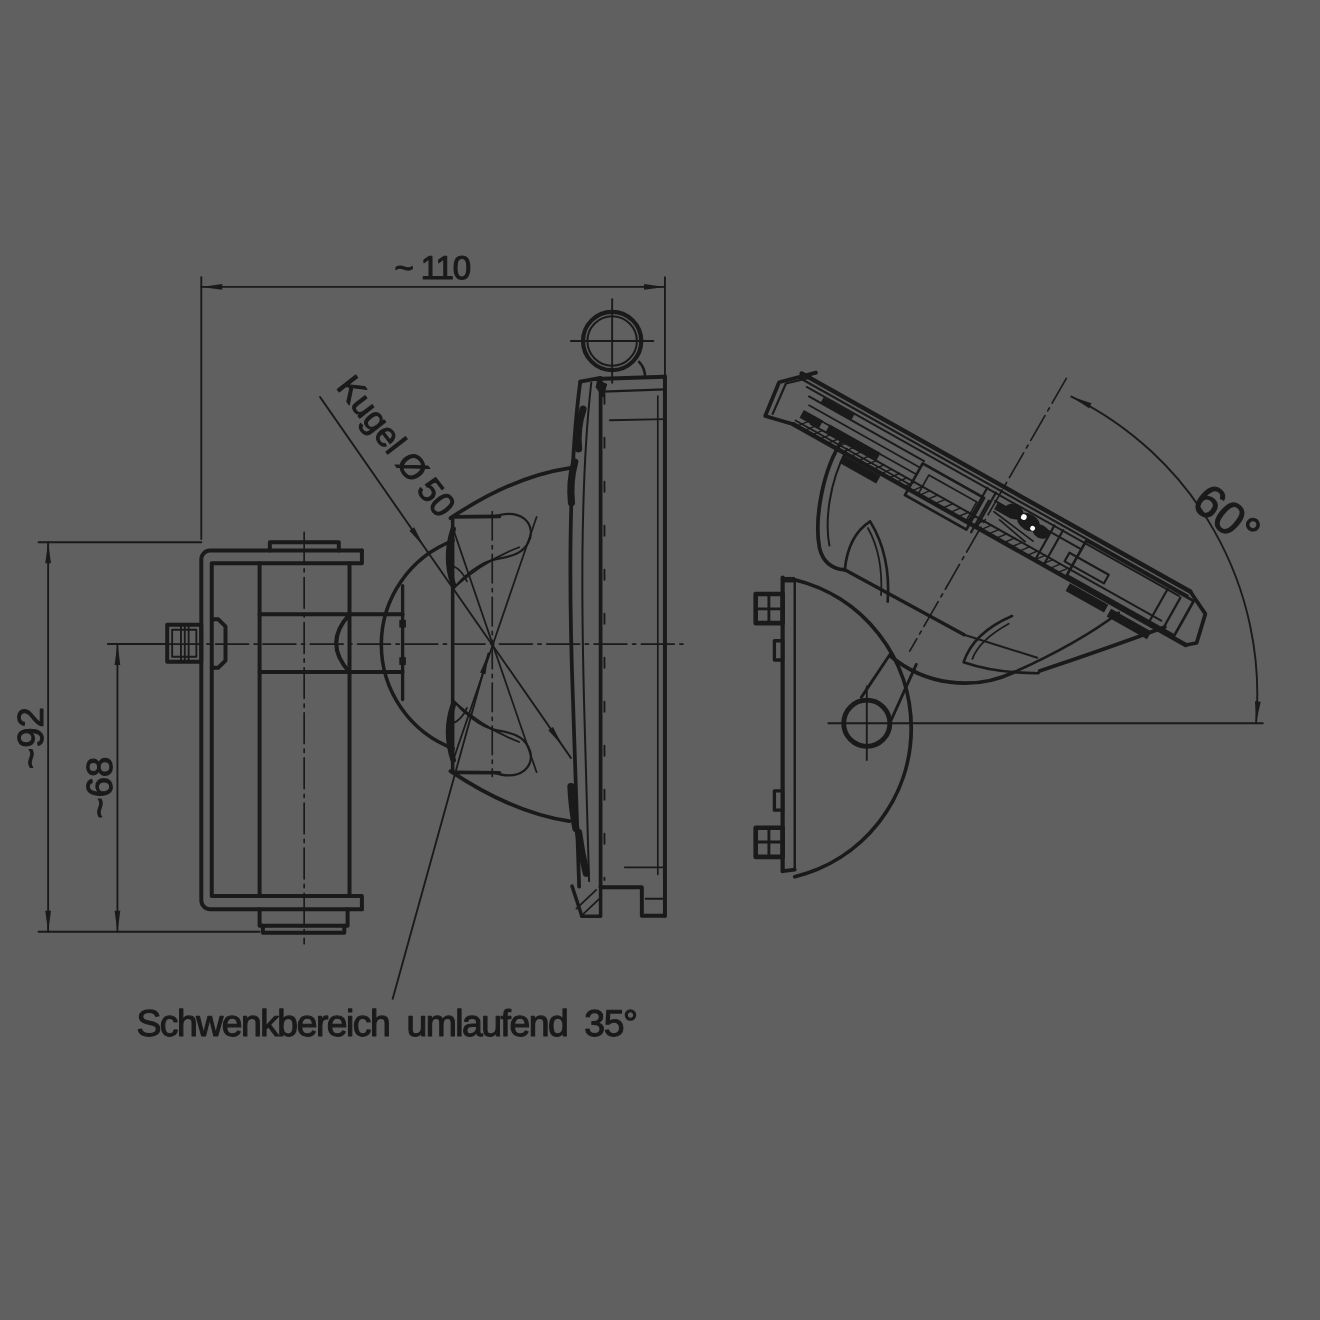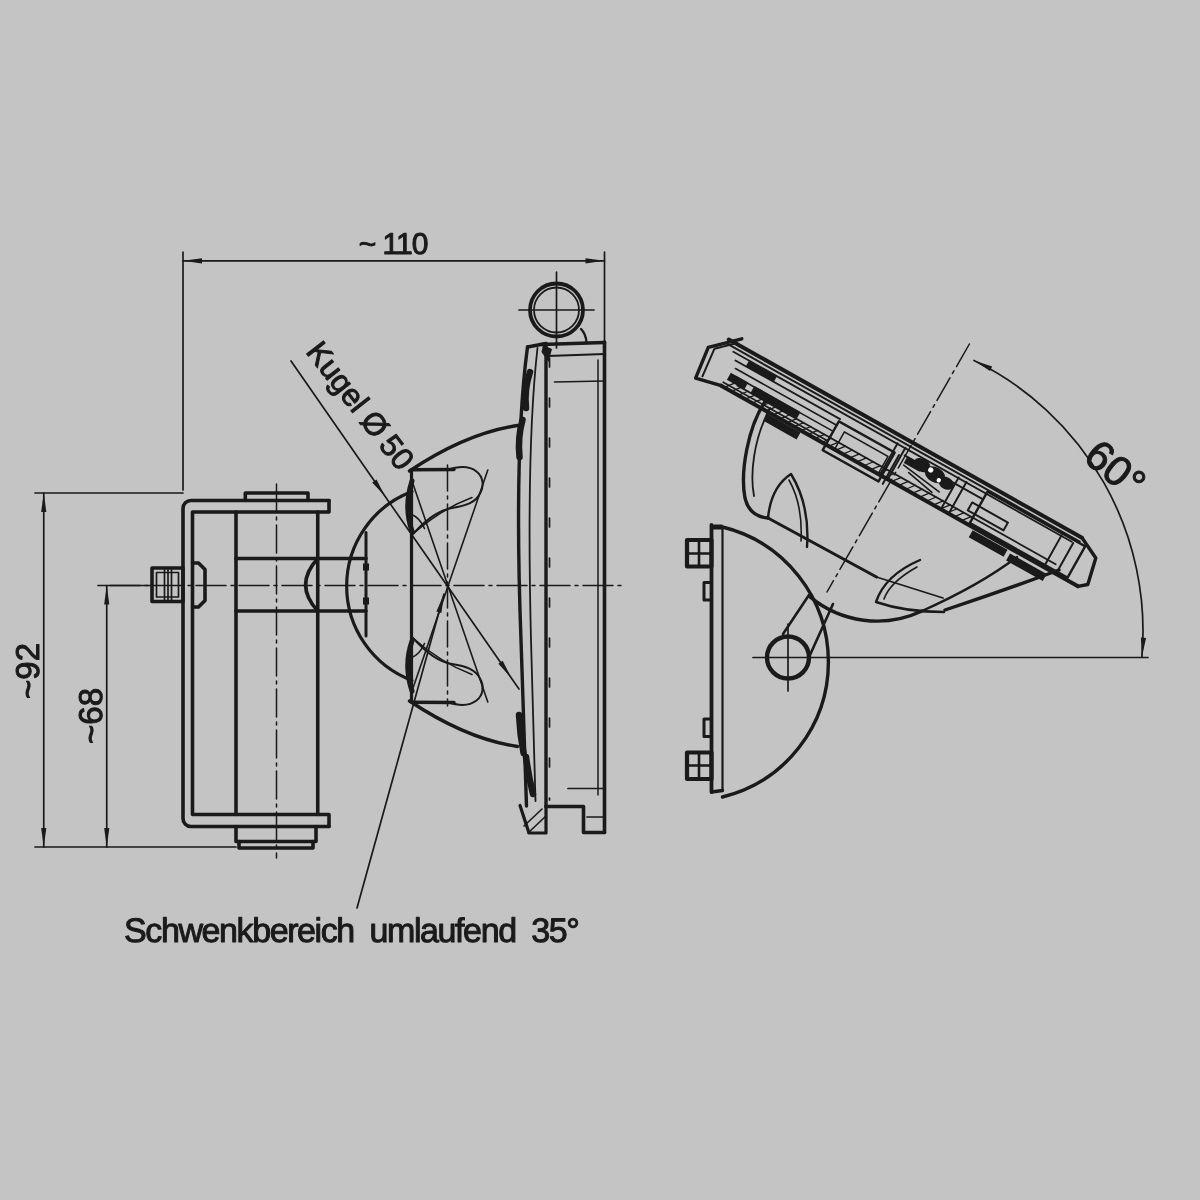--- a/index.html
+++ b/index.html
@@ -1,16 +1,16 @@
 <!DOCTYPE html>
 <html><head>
 <meta charset="utf-8">
 <style>
   html,body{margin:0;padding:0;background:#fff;}
-  .page{width:1200px;height:1200px;position:relative;background:#7dd3fc;overflow:hidden;filter:grayscale(1);}
+  .page{width:1200px;height:1200px;position:relative;background:#0f766e;overflow:hidden;filter:grayscale(1);}
   svg{position:absolute;left:0;top:0;}
   text{font-family:"Liberation Sans", sans-serif;fill:#1a1a1a;-webkit-font-smoothing:antialiased;text-rendering:geometricPrecision;}
 </style>
 </head>
 <body>
 <div class="page">
 <svg width="1200" height="1200" viewBox="0 0 1200 1200">
 <g fill="none" stroke="#1a1a1a" stroke-linecap="round" stroke-linejoin="round">
 
 <g id="dim110">

